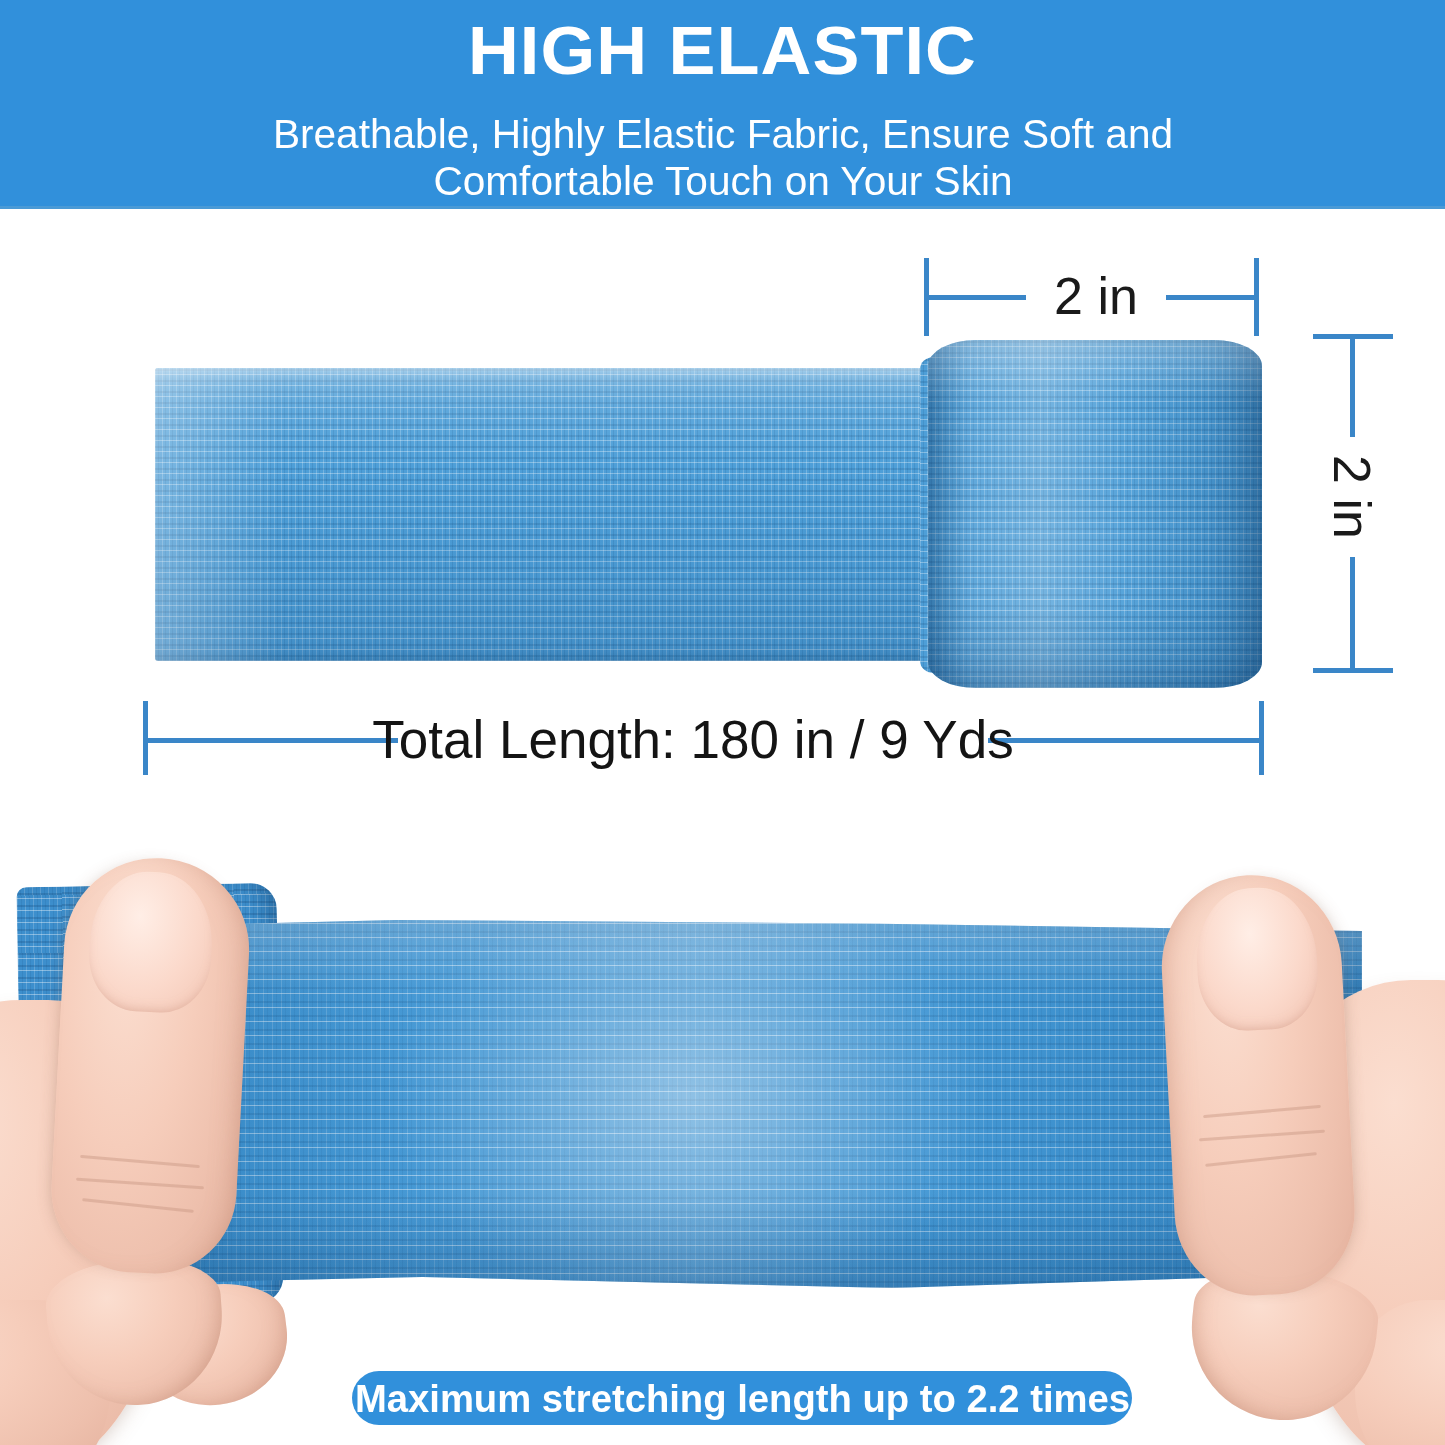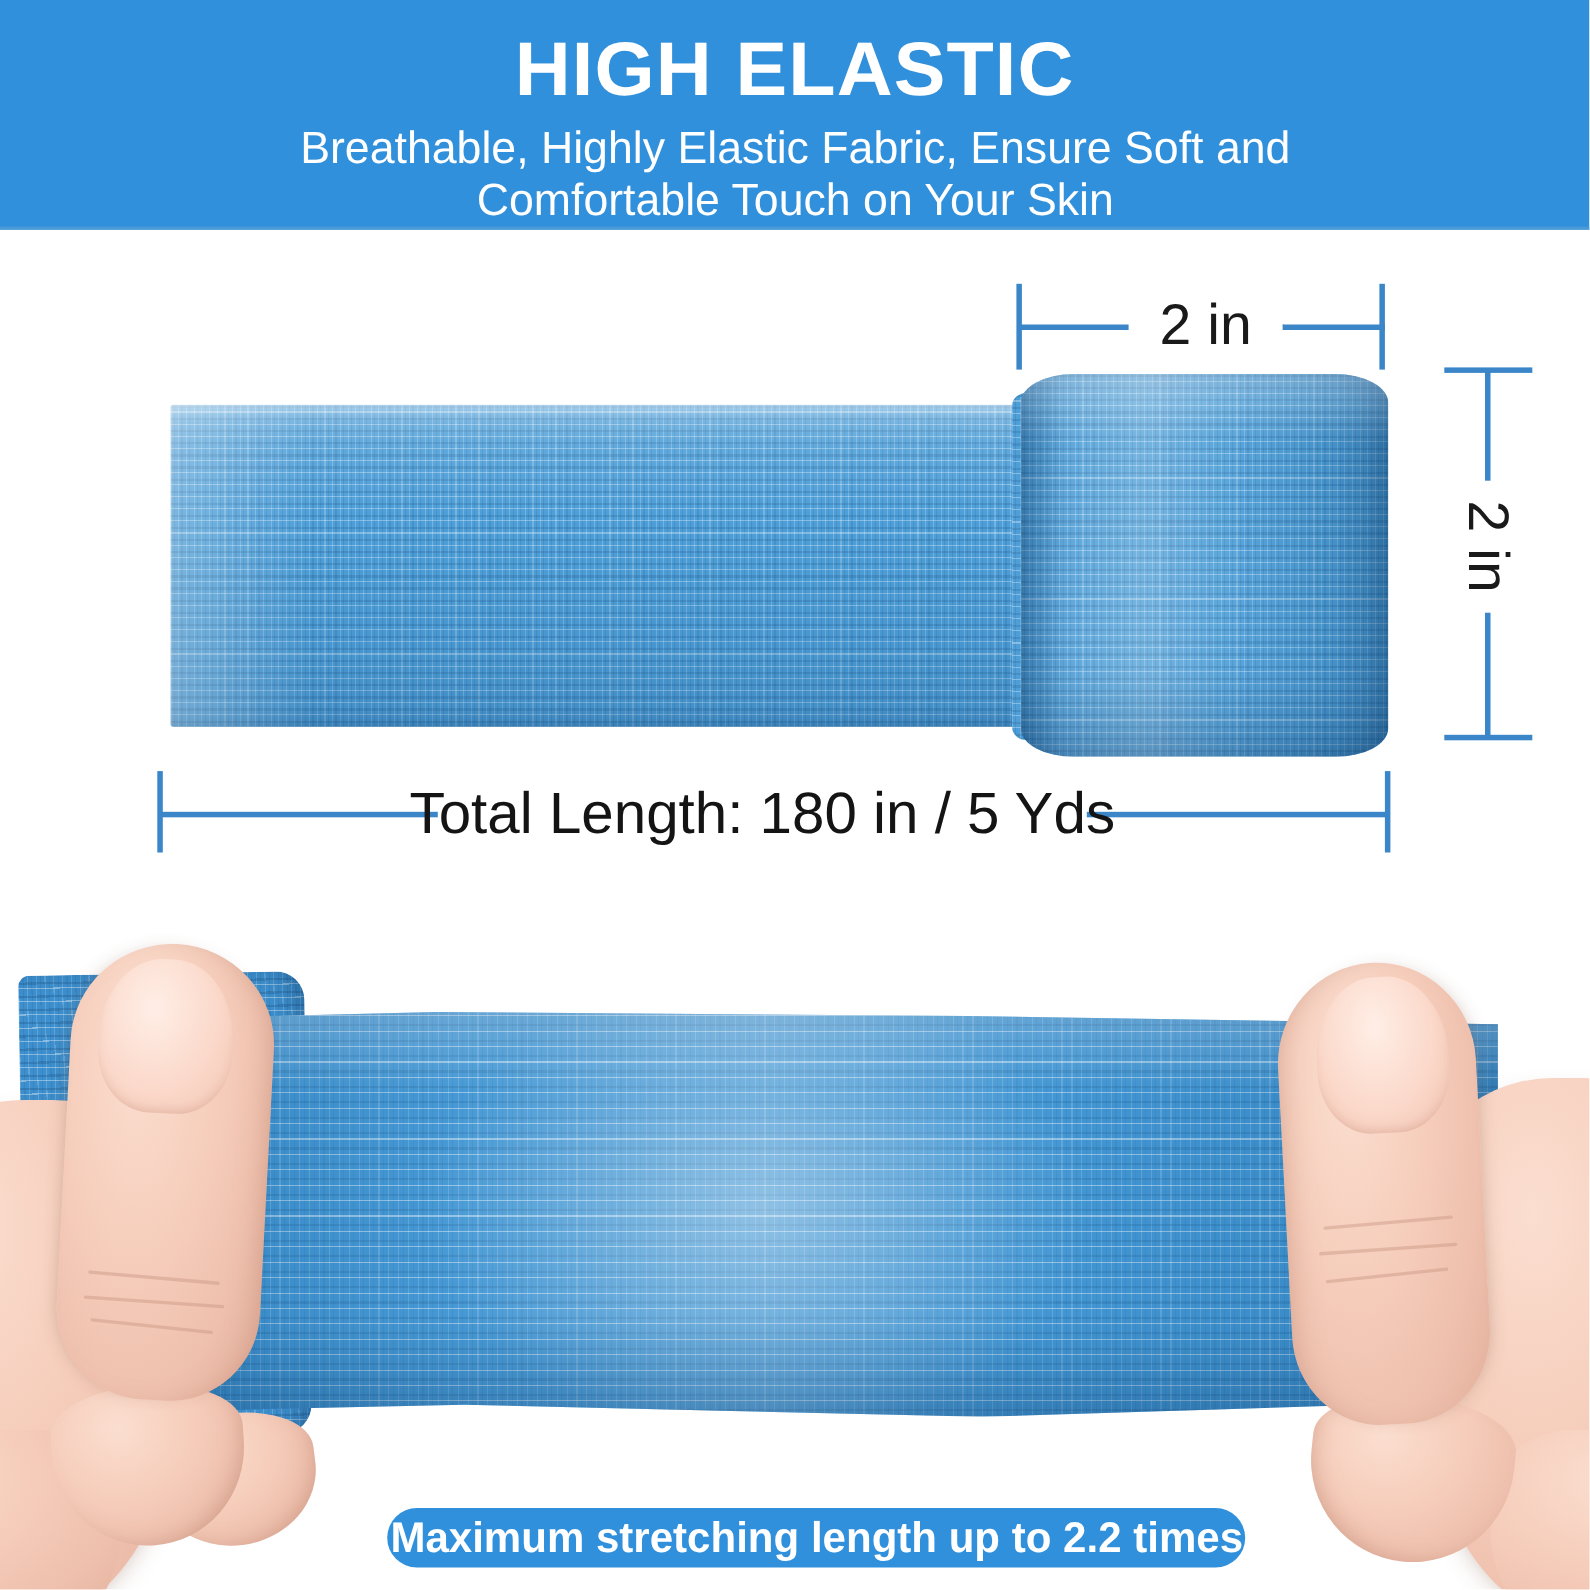--- a/index.html
+++ b/index.html
@@ -7,21 +7,21 @@
     width:1445px;height:1445px;overflow:hidden;position:relative;
     font-family:"Liberation Sans", sans-serif;
     -webkit-font-smoothing:antialiased;
   }
 
   
   #header-banner{
     position:absolute;left:0;top:0;width:1445px;height:209px;
     background:#3190DB;
     box-sizing:border-box;
-    display:flex;flex-direction:column;align-items:center;justify-content:flex-end;
+    display:flex;flex-direction:column;align-items:center;justify-content:space-between;
     border-bottom:3px solid #4a9ad6;
   }
   #header-title{
     color:#ffffff;
     font-family:"Liberation Sans Narrow","Liberation Sans",sans-serif;
     font-weight:bold;
     font-size:69px;
     letter-spacing:1px;
     line-height:1;
     margin-top:16px;
@@ -392,21 +392,21 @@
   <div class="dimcap cap-bot"></div>
 </div>
 <div id="dim-height-label">2 in</div>
 
 <div id="dim-length">
   <div class="dimline seg-left"></div>
   <div class="dimline seg-right"></div>
   <div class="dimcap cap-left"></div>
   <div class="dimcap cap-right"></div>
 </div>
-<div id="dim-length-label">Total Length: 180 in / 5 Yds</div>
+<div id="dim-length-label">Total Length: 180 in / 9 Yds</div>
 
 <div id="bottom-scene">
 
   <div id="band-coil-left"></div>
 
   <div id="stretch-band">
     <div id="stretch-band-main" class="stretchfab"></div>
   </div>
 
   <div id="hand-left">

